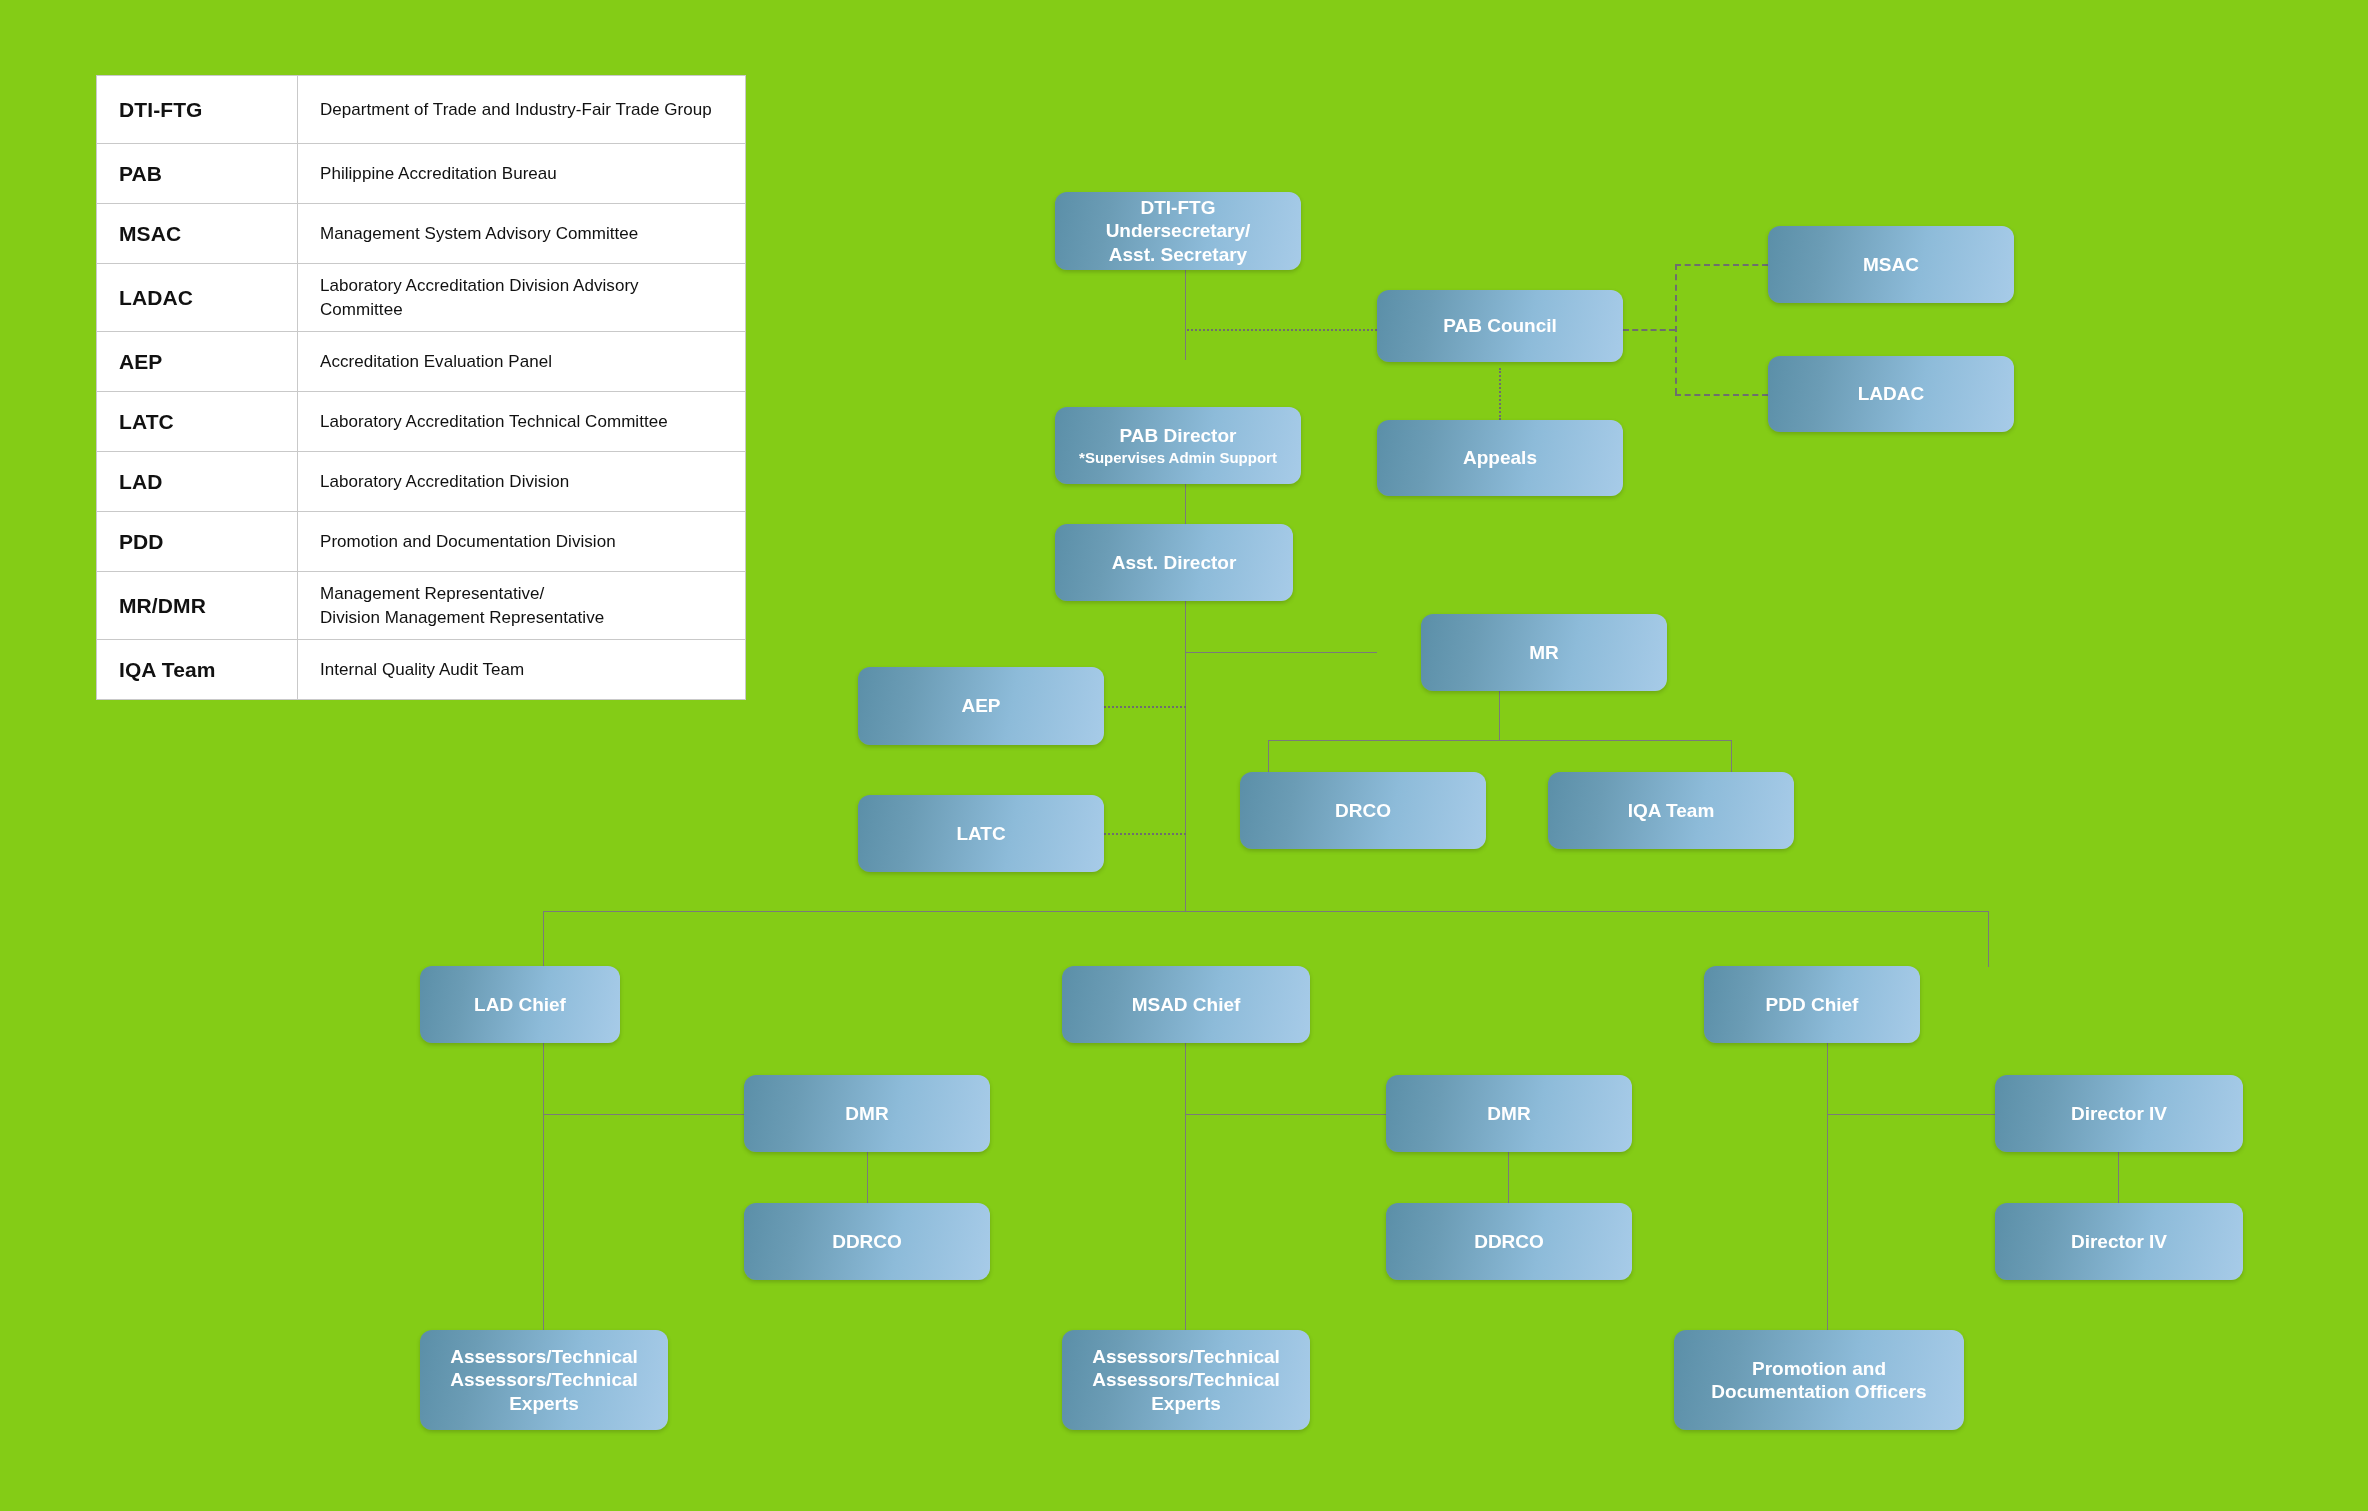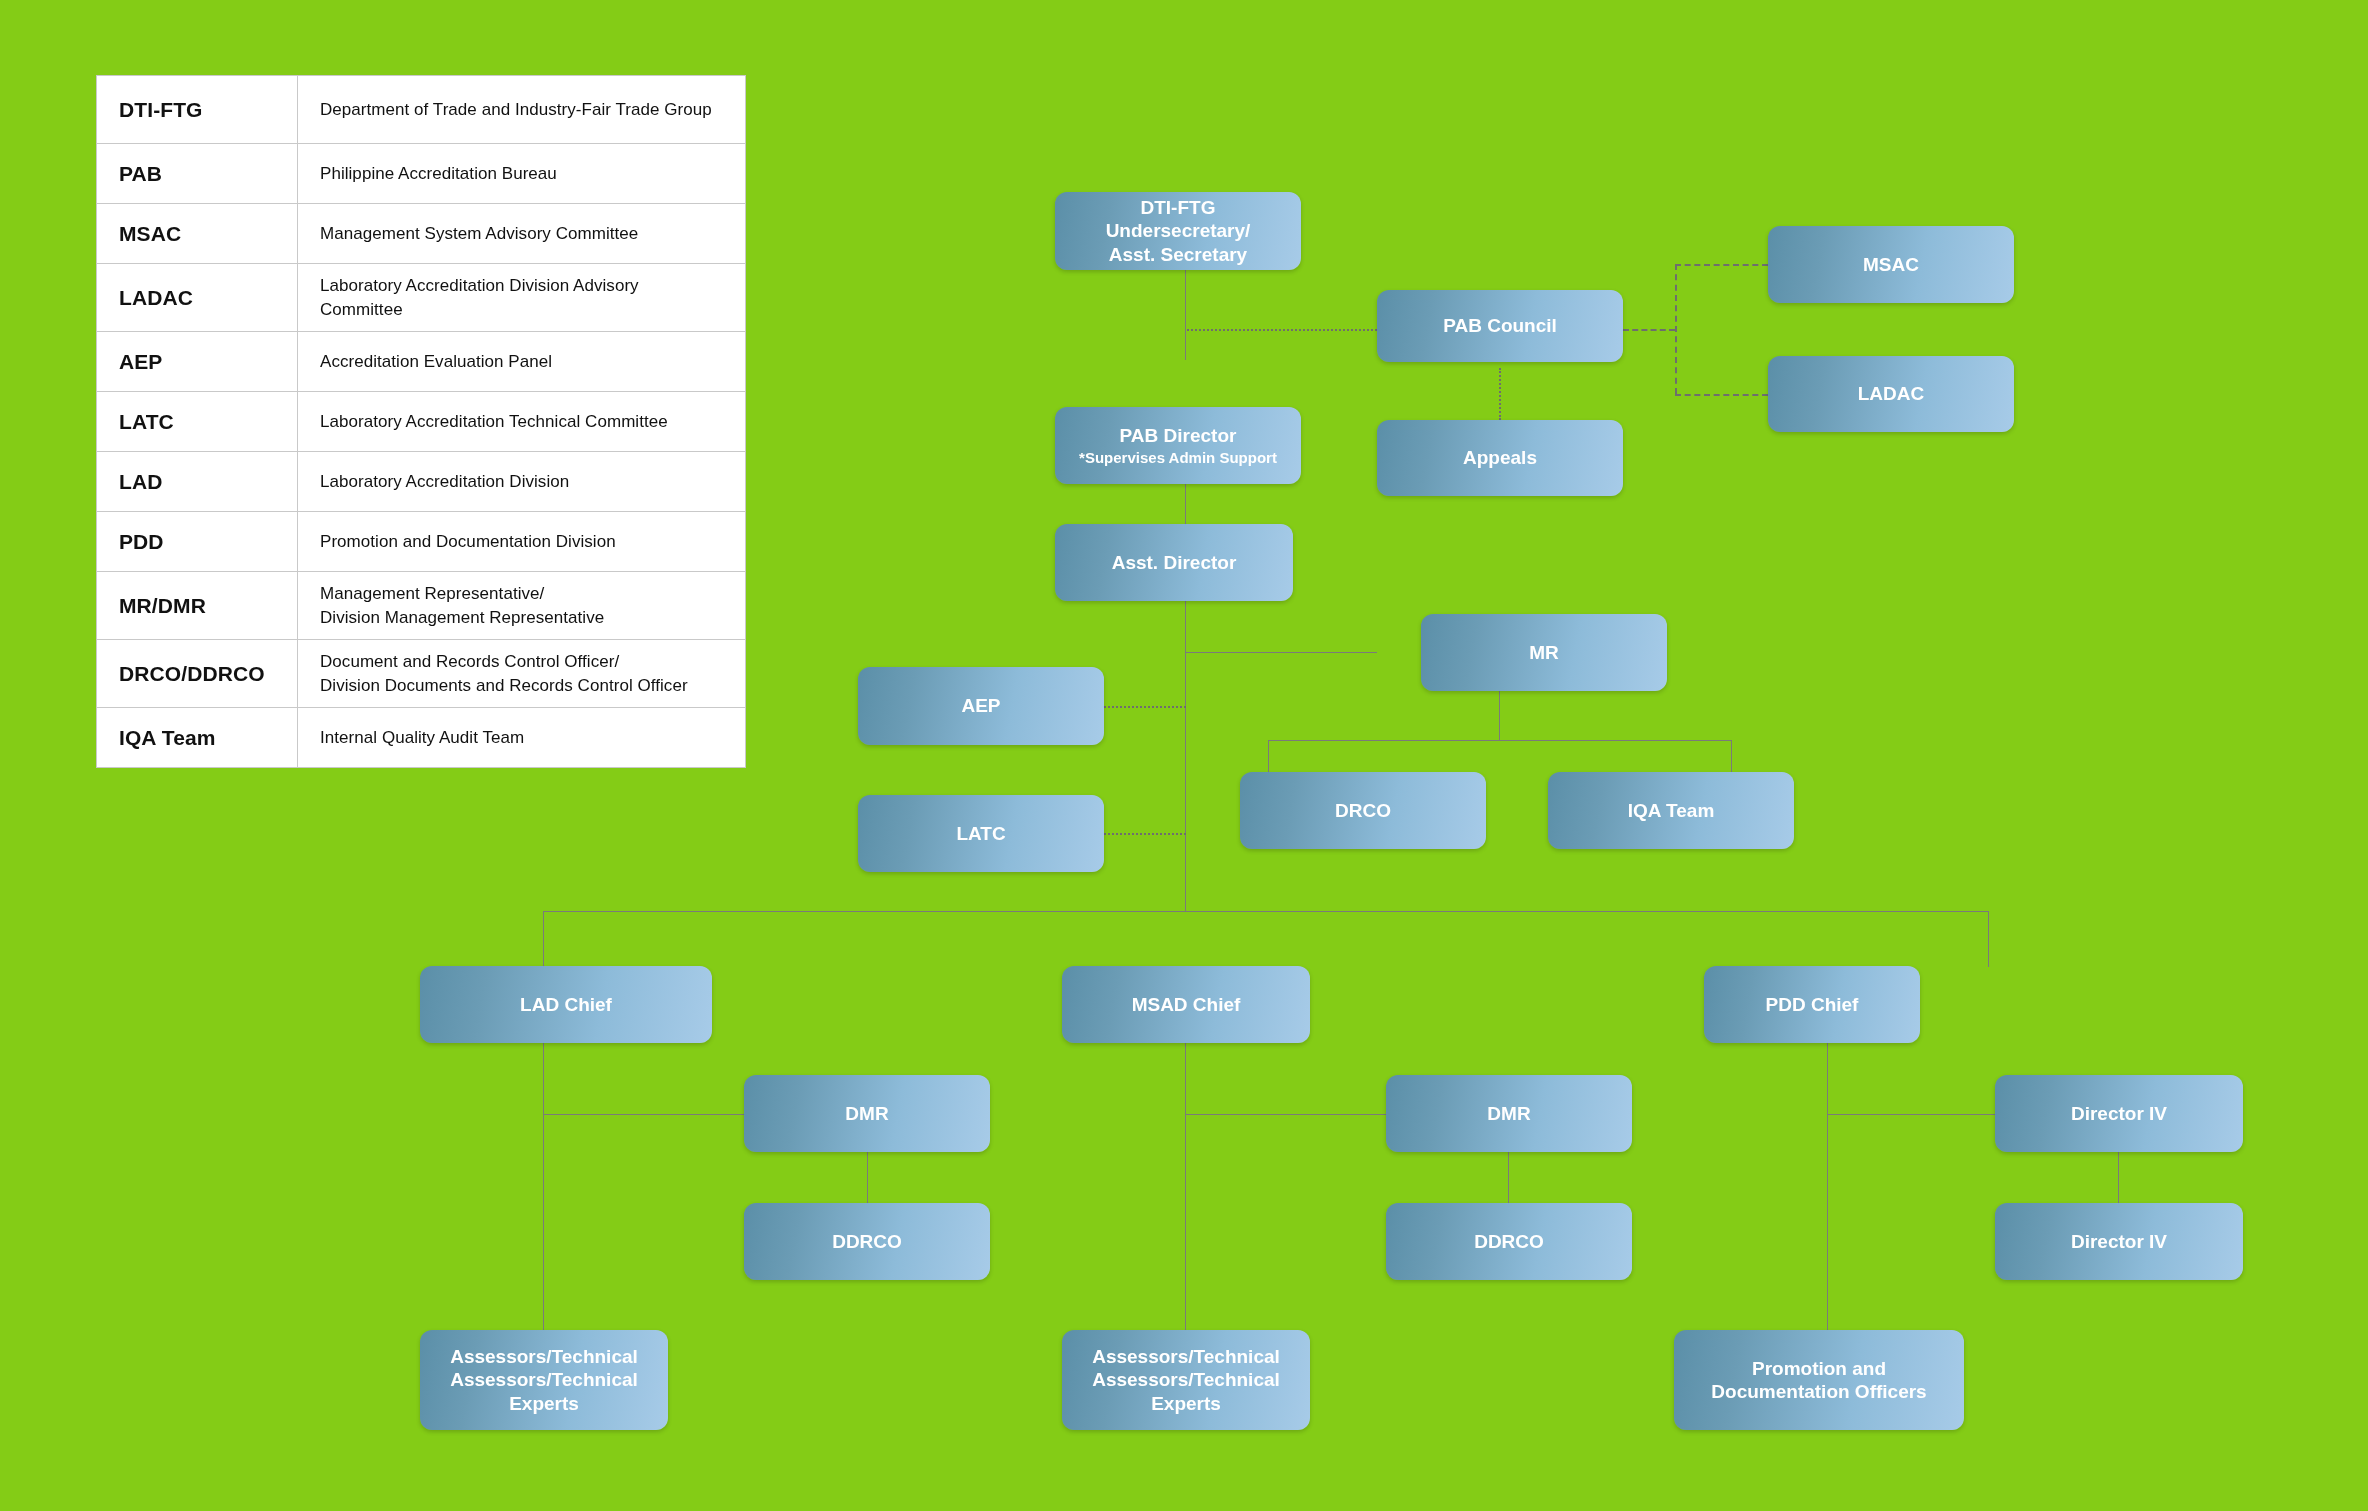--- a/index.html
+++ b/index.html
@@ -141,24 +141,20 @@
           <td class="meaning">Laboratory Accreditation Division</td>
         </tr>
         <tr>
           <td class="abbr">PDD</td>
           <td class="meaning">Promotion and Documentation Division</td>
         </tr>
         <tr class="tall">
           <td class="abbr">MR/DMR</td>
           <td class="meaning">Management Representative/<br>Division Management Representative</td>
         </tr>
-        <tr class="tall">
-          <td class="abbr">DRCO/DDRCO</td>
-          <td class="meaning">Document and Records Control Officer/<br>Division Documents and Records Control Officer</td>
-        </tr>
         <tr>
           <td class="abbr">IQA Team</td>
           <td class="meaning">Internal Quality Audit Team</td>
         </tr>
       </tbody>
   </table>
 
   <div class="line v" style="left:1185px; top:270px; height:90px;"></div>
   <div class="line v" style="left:1185px; top:437px; height:87px;"></div>
   <div class="line v" style="left:1185px; top:601px; height:311px;"></div>
@@ -242,21 +238,21 @@
   </div>
 
   <div class="node" style="left:1240px; top:772px; width:246px; height:77px;">
     <span class="lbl">DRCO</span>
   </div>
 
   <div class="node" style="left:1548px; top:772px; width:246px; height:77px;">
     <span class="lbl">IQA Team</span>
   </div>
 
-  <div class="node" style="left:420px; top:966px; width:292px; height:77px;">
+  <div class="node" style="left:420px; top:966px; width:200px; height:77px;">
     <span class="lbl">LAD Chief</span>
   </div>
 
   <div class="node" style="left:1062px; top:966px; width:248px; height:77px;">
     <span class="lbl">MSAD Chief</span>
   </div>
 
   <div class="node" style="left:1704px; top:966px; width:216px; height:77px;">
     <span class="lbl">PDD Chief</span>
   </div>

